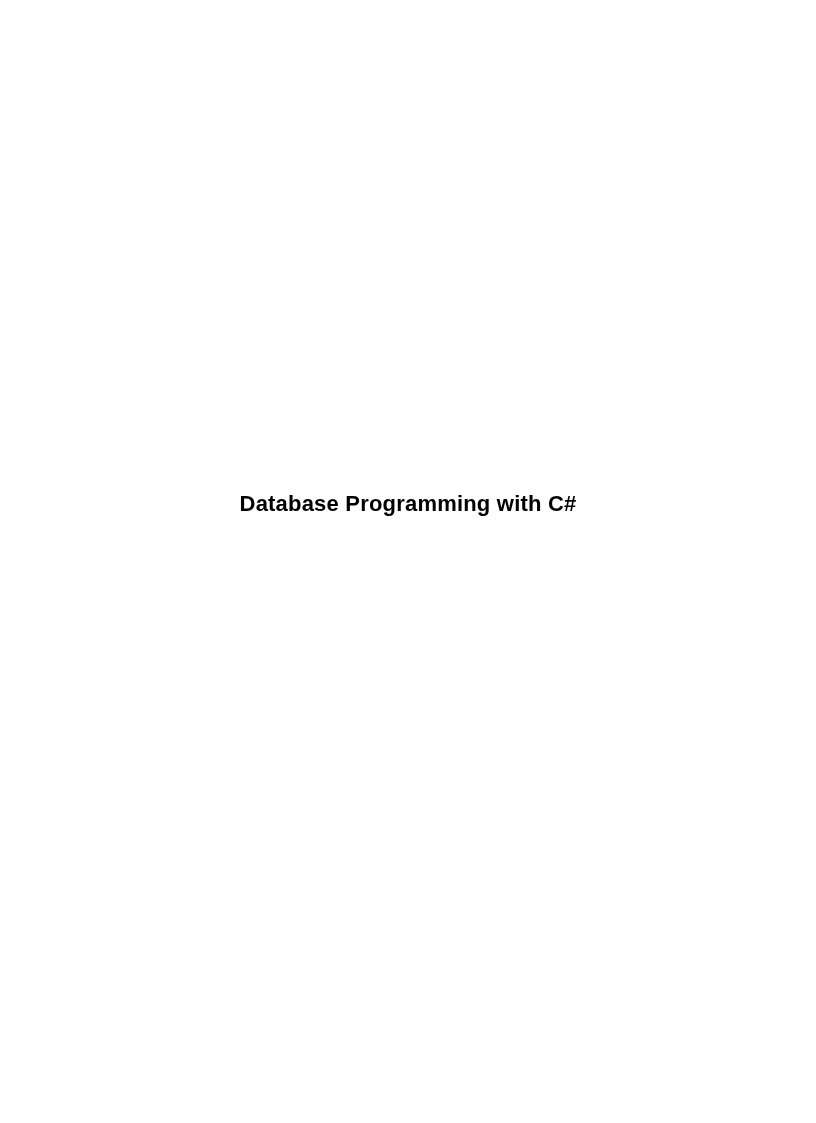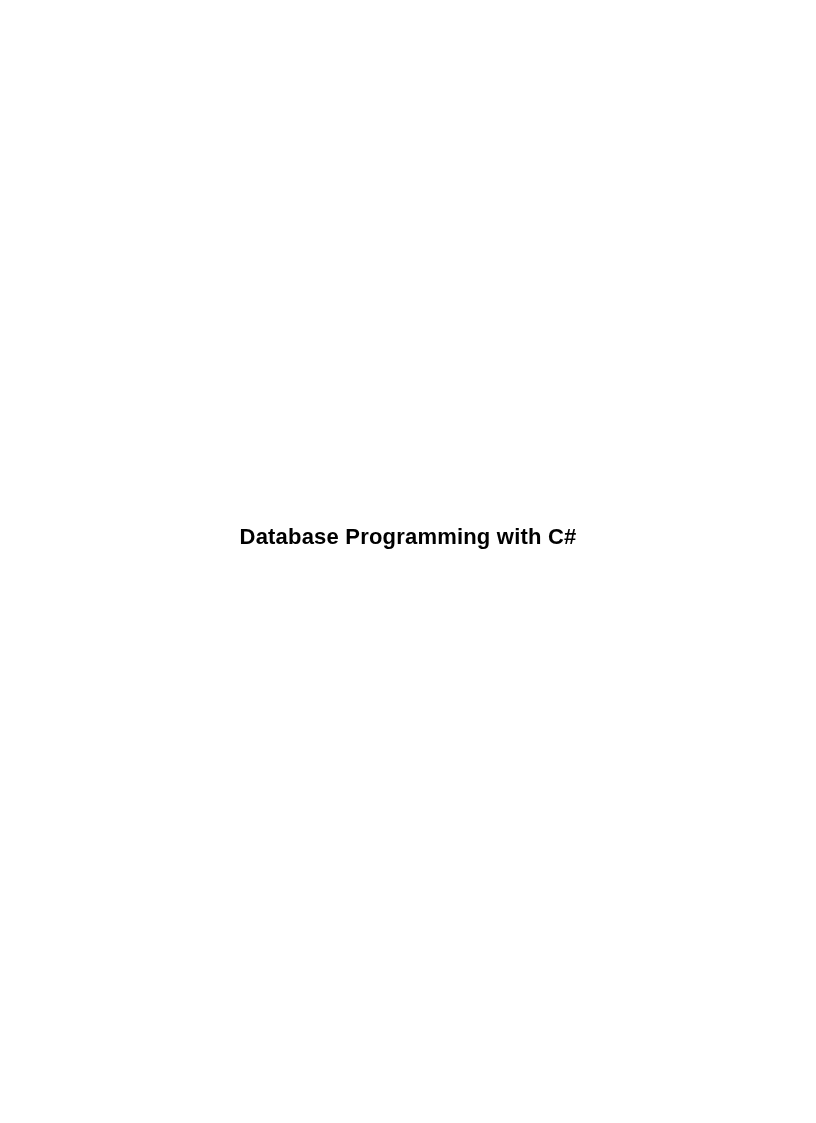--- a/index.html
+++ b/index.html
@@ -9,21 +9,21 @@
     }
     body {
       width: 816px;
       height: 1123px;
       background: #ffffff;
       font-family: Arial, Helvetica, sans-serif;
       position: relative;
     }
     .title {
       position: absolute;
-      top: 524px;
+      top: 491px;
       left: 0;
       width: 100%;
       text-align: center;
       font-size: 22px;
       font-weight: bold;
       color: #000000;
       letter-spacing: 0.2px;
     }
   </style>
 </head>

